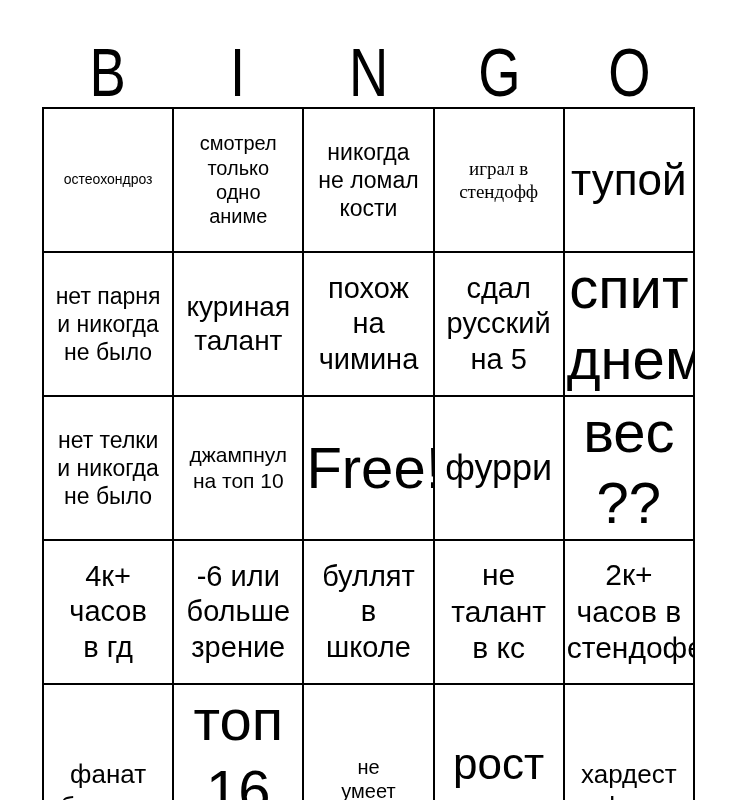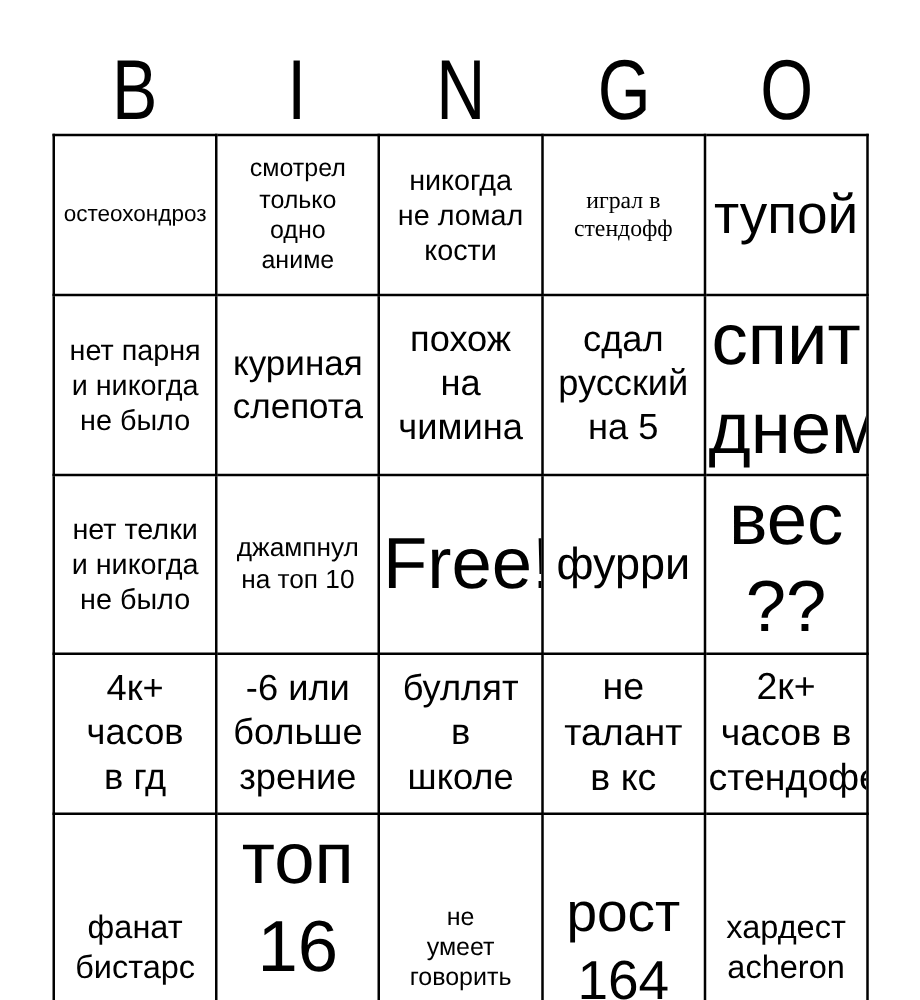--- a/index.html
+++ b/index.html
@@ -38,30 +38,30 @@
     margin-bottom: 2px;
   }
   table.bingo-grid {
     border-collapse: collapse;
     margin-left: 42px;
     width: 653px;
     table-layout: fixed;
   }
   td.cell {
     border: 2px solid #000000;
-    height: 128px;
+    height: 144px;
     text-align: center;
     vertical-align: middle;
     white-space: pre-line;
     line-height: 1.22;
     padding: 0 2px;
     overflow: hidden;
     background: #ffffff;
   }
-  td.cell[data-size="17"] { font-size: 18px; }
+  td.cell[data-size="17"] { font-size: 14px; }
   td.cell[data-size="19"] { font-size: 19px; font-family: Liberation Serif, serif; }
   td.cell[data-size="20"] { font-size: 20px; }
   td.cell[data-size="21"] { font-size: 21px; }
   td.cell[data-size="22"] { font-size: 30px; }
   td.cell[data-size="23"] { font-size: 23px; margin-left: 11px; }
   td.cell[data-size="26"] { font-size: 26px; }
   td.cell[data-size="28"] { font-size: 28px; }
   td.cell[data-size="29"] { font-size: 29px; }
   td.cell[data-size="30"] { font-size: 30px; }
   td.cell[data-size="36"] { font-size: 36px; }
@@ -104,21 +104,21 @@
 кости</td>
         <td class="cell" data-size="19">играл в
 стендофф</td>
         <td class="cell" data-size="44">тупой</td>
       </tr>
       <tr>
         <td class="cell" data-size="23">нет парня
 и никогда
 не было</td>
         <td class="cell" data-size="28">куриная
-слепота</td>
+талант</td>
         <td class="cell" data-size="29">похож
 на
 чимина</td>
         <td class="cell" data-size="29">сдал
 русский
 на 5</td>
         <td class="cell" data-size="46">спит
 днем</td>
       </tr>
       <tr>

